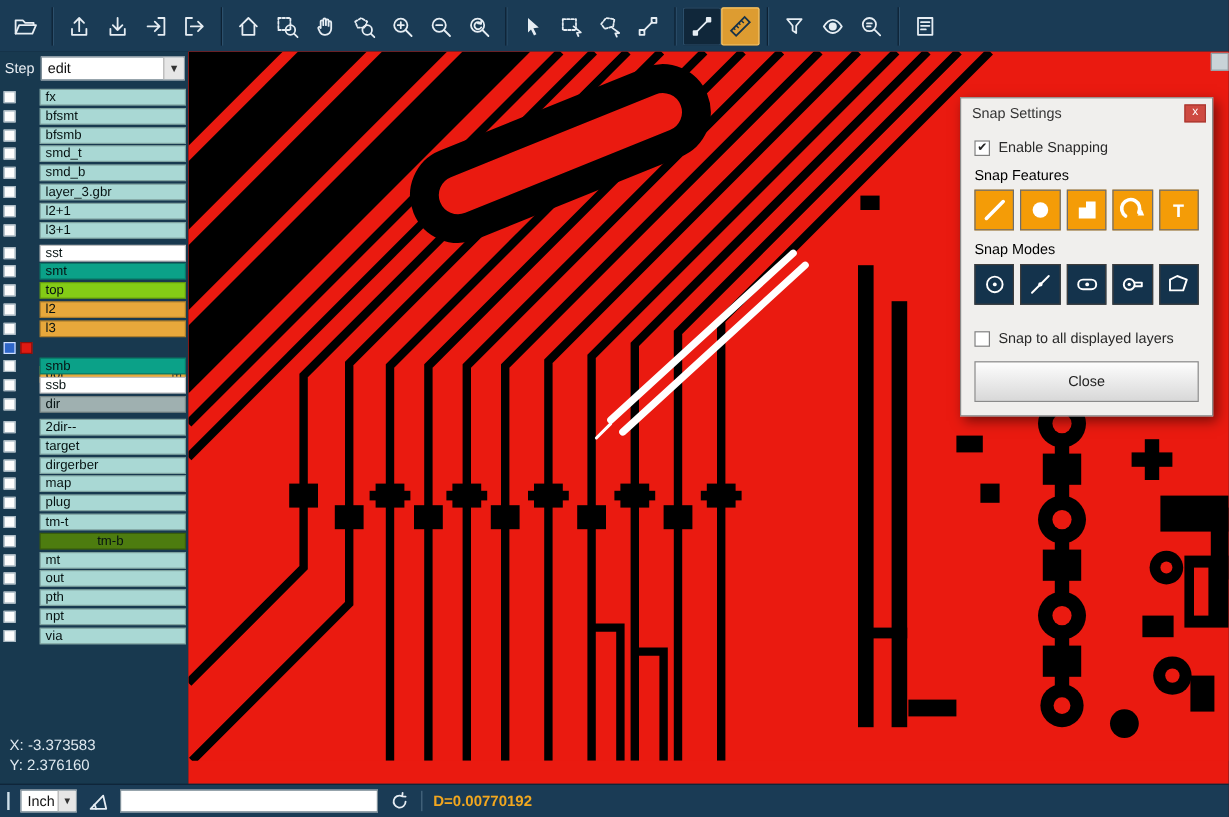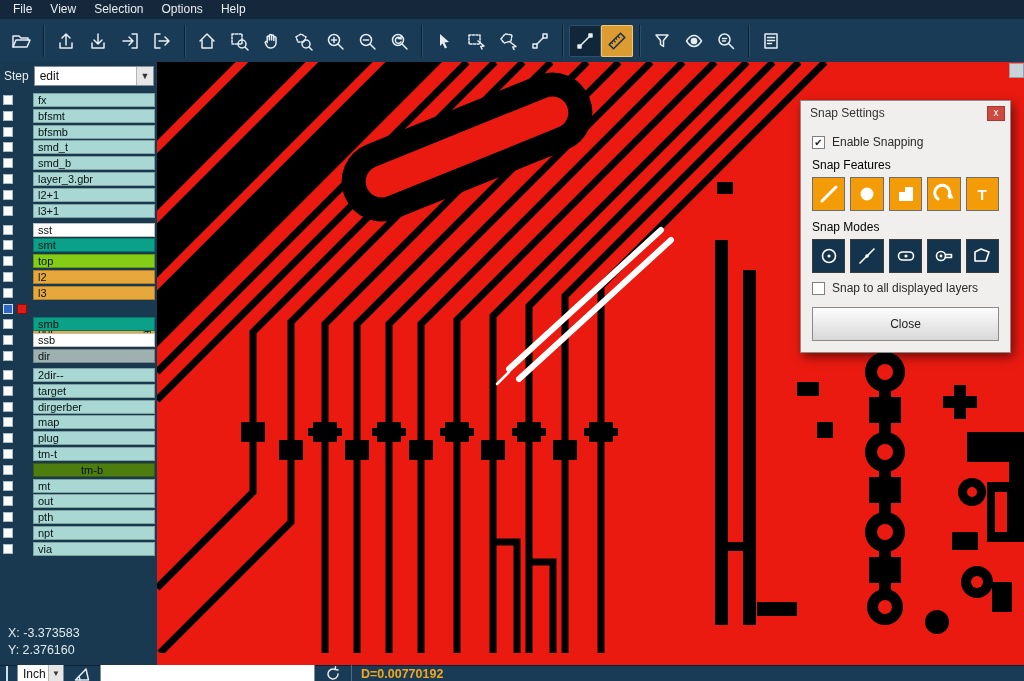--- a/index.html
+++ b/index.html
@@ -56,40 +56,33 @@
   .dlg-check.checked::after { content:"✔"; }
   .dlg-sec-label { margin:9px 0 5px 0; color:#000000; }
   .btn-row { display:flex; gap:5px; }
   .snap-btn { width:34px; height:34px; display:flex; align-items:center; justify-content:center; border:1px solid #6e6e6e; }
   .snap-btn.orange { background:#f49c07; }
   .snap-btn.navy { background:#14334c; border-color:#3c3c3c; }
   .mode-ic { stroke:#fff; fill:none; stroke-width:1.6; stroke-linecap:round; stroke-linejoin:round; }
   .dlg-close-btn { display:block; margin:12px auto 9px auto; width:187px; height:34px; background:linear-gradient(#fdfdfd,#d8d8d8); border:1px solid #8a8a8a; font-size:12px; color:#222; font-family:inherit; }
 
   
-  .statusbar { height:16px; background:#1a3b55; border-top:1px solid #0d2133; display:flex; align-items:center; padding:0 6px; gap:9px; flex:none; }
+  .statusbar { height:28px; background:#1a3b55; border-top:1px solid #0d2133; display:flex; align-items:center; padding:0 6px; gap:9px; flex:none; }
   .sb-tick { width:2px; height:15px; background:#cfe0ea; flex:none; }
   .unit-select { height:19px; min-width:47px; background:#fff; border:1px solid #7e8e98; display:flex; align-items:center; justify-content:space-between; padding-left:5px; font-size:12px; color:#111; flex:none; }
   .unit-chevron { width:15px; height:17px; background:#e6e6e6; border-left:1px solid #b5b5b5; display:flex; align-items:center; justify-content:center; font-size:8px; color:#333; }
   .sb-input { width:215px; height:19px; background:#fff; border:1px solid #7e8e98; font-size:12px; padding:0 4px; font-family:inherit; }
   .sb-sep { width:1px; height:17px; background:#4a6a82; flex:none; }
   .distance { color:#f2a71f; font-size:12.5px; font-weight:600; }
 </style>
 </head>
 <body>
 
 <div id="app">
 
-  <div class="menubar">
-    <span class="menu-item">File</span>
-    <span class="menu-item">View</span>
-    <span class="menu-item">Selection</span>
-    <span class="menu-item">Options</span>
-    <span class="menu-item">Help</span>
-  </div>
 
   <div class="toolbar">
     <div class="tb-btn">
       <svg class="ic" width="20" height="20" viewBox="0 0 20 20">
           <path d="M2,16 L2,5 L8,5 L10,7 L17,7 L17,9"></path>
           <path d="M2,16 L5,9 L19,9 L16,16 Z"></path>
         </svg>
     </div>
     <div class="tb-sep"></div>
     <div class="tb-btn">
@@ -559,21 +552,21 @@
                   <path d="M12.5,9.5 H18.5 V12.5 H12.5"></path>
                   <circle cx="8" cy="11" r="1.4" fill="#fff" stroke="none"></circle>
                 </svg>
             </div>
             <div class="snap-btn navy">
               <svg class="mode-ic" width="22" height="22" viewBox="0 0 22 22">
                   <path d="M4,16 L4,7 L10,4 L18,7 L15,16 Z"></path>
                 </svg>
             </div>
           </div>
-          <div class="check-row" style="margin-top:8px;">
+          <div class="check-row" style="margin-top:21px;">
             <span class="dlg-check"></span>
             <span>Snap to all displayed layers</span>
           </div>
           <button class="dlg-close-btn">Close</button>
         </div>
       </div>
     </div>
   </div>
 
   <div class="statusbar">

